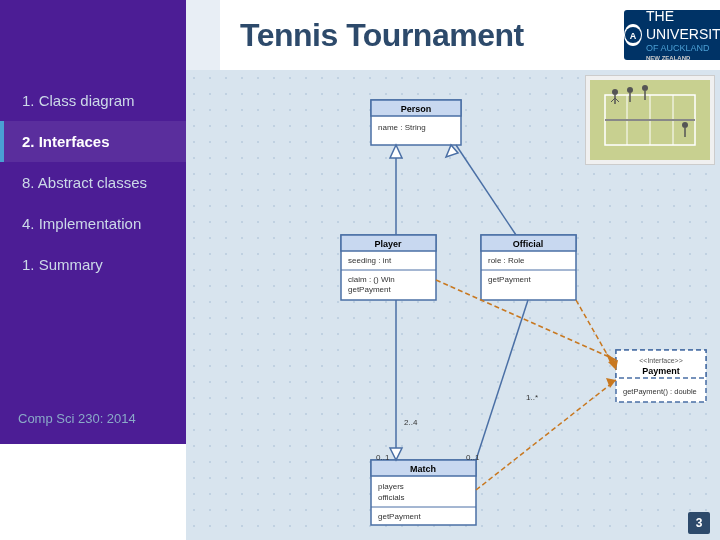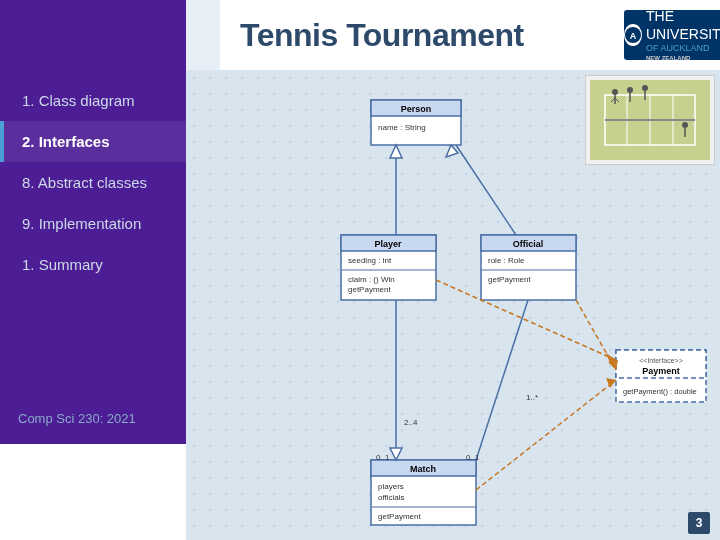--- a/index.html
+++ b/index.html
@@ -200,28 +200,28 @@
   <div class="sidebar-item">
     <span>1.  Class diagram</span>
   </div>
   <div class="sidebar-item active">
     <span>2.  Interfaces</span>
   </div>
   <div class="sidebar-item">
     <span>8.  Abstract classes</span>
   </div>
   <div class="sidebar-item">
-    <span>9.  Implementation</span>
+    <span>4.  Implementation</span>
   </div>
   <div class="sidebar-item">
     <span>1.  Summary</span>
   </div>
 
   <div class="sidebar-footer">
-    <span>Comp Sci 230: 2021</span>
+    <span>Comp Sci 230: 2014</span>
   </div>
 </div>
 
 <div class="main">
 
   <div class="header">
     <div class="header-title">Tennis Tournament</div>
 
     <div class="logo-box">
       <div class="logo-top">

